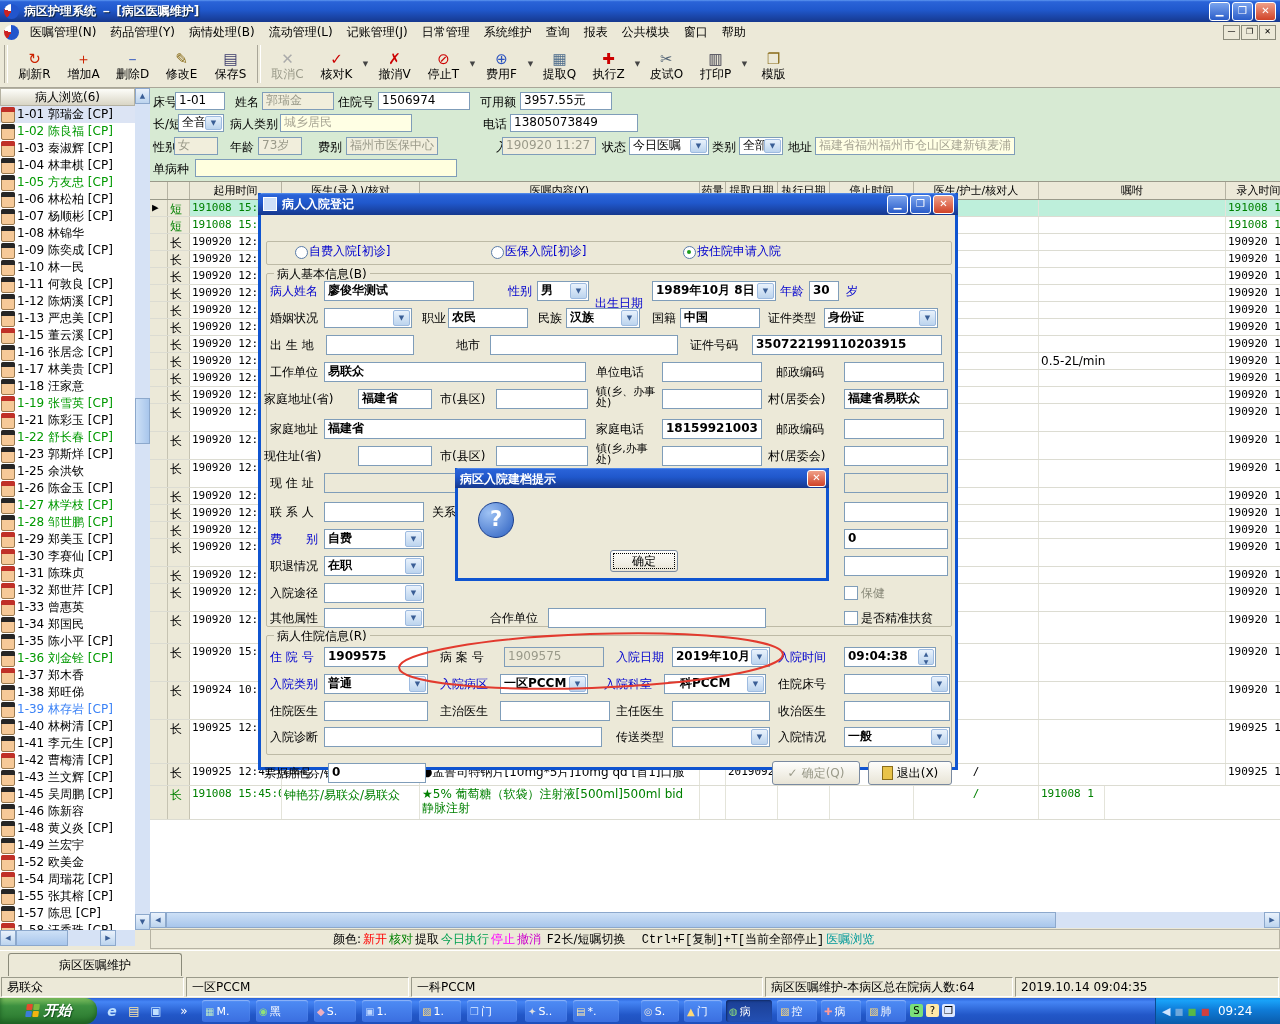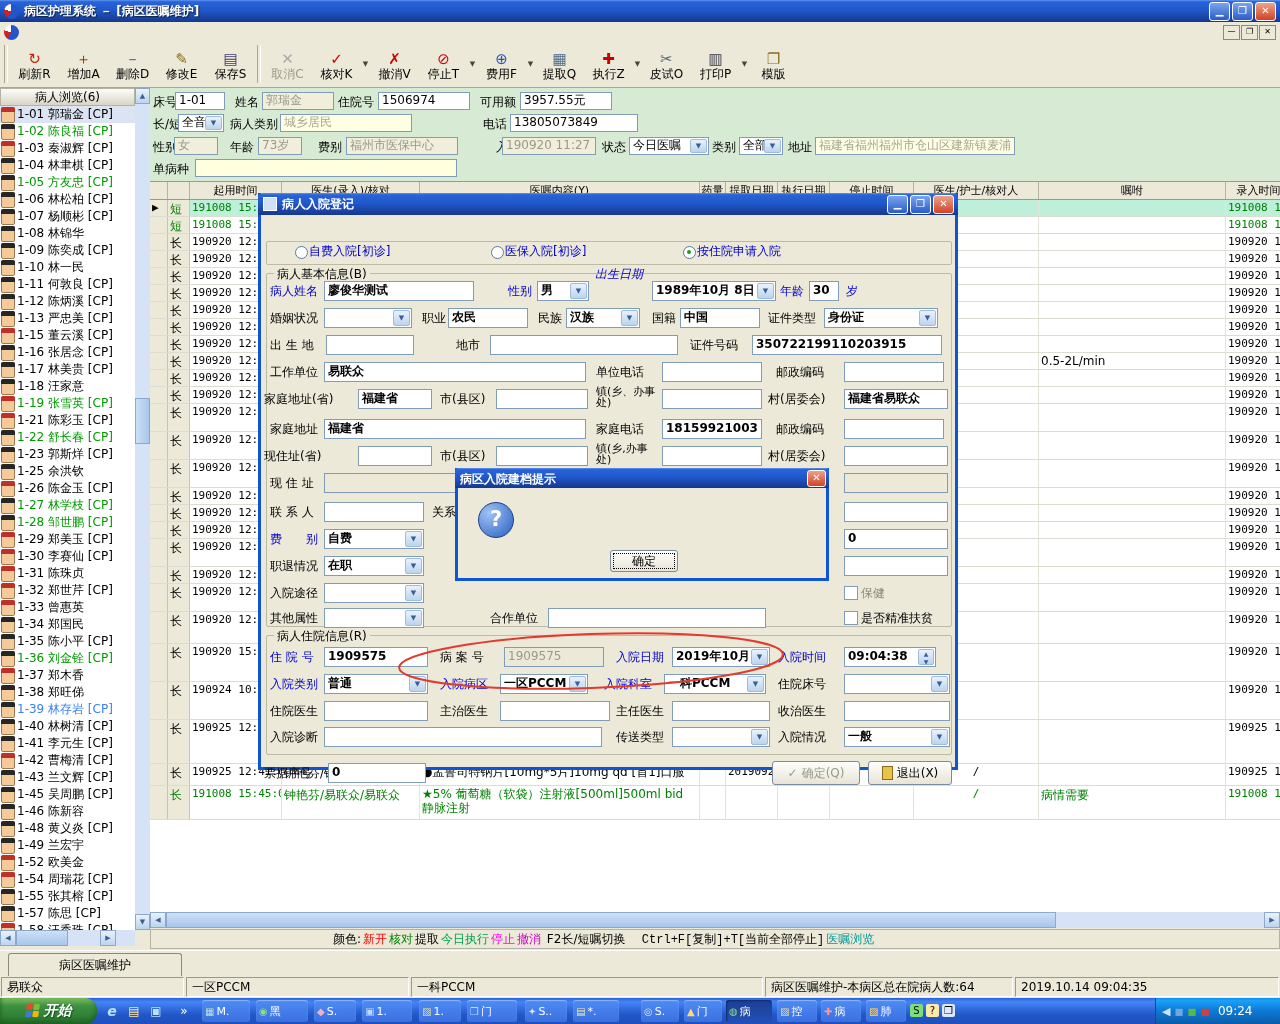--- a/index.html
+++ b/index.html
@@ -131,20 +131,34 @@
   <span class="ttl">病区护理系统 － [病区医嘱维护]</span>
   <span class="tbar-right">
     <span class="wbtn">▁</span>
     <span class="wbtn">❐</span>
     <span class="wbtn close">✕</span>
   </span>
 </div>
 
 <div class="abs menubar">
   <span class="applogo" style="margin:0 4px"></span>
+  <span id="menu-items" style="display:flex">
+      <span class="menu-item">医嘱管理(N)</span>
+      <span class="menu-item">药品管理(Y)</span>
+      <span class="menu-item">病情处理(B)</span>
+      <span class="menu-item">流动管理(L)</span>
+      <span class="menu-item">记账管理(J)</span>
+      <span class="menu-item">日常管理</span>
+      <span class="menu-item">系统维护</span>
+      <span class="menu-item">查询</span>
+      <span class="menu-item">报表</span>
+      <span class="menu-item">公共模块</span>
+      <span class="menu-item">窗口</span>
+      <span class="menu-item">帮助</span>
+    </span>
   <span style="position:absolute;right:4px;display:flex">
     <span class="mwin">—</span>
     <span class="mwin">❐</span>
     <span class="mwin">✕</span>
   </span>
 </div>
 
 <div class="abs toolbar" id="toolbar">
     <div class="tsep"></div>
     <div class="tbtn">
@@ -228,21 +242,21 @@
     <div class="fld has-arw" style="position: absolute; left: 28px; top: 26px; width: 46px; height: 18px;">全音<span class="arw">▼</span></div>
     <div class="lbl" style="position: absolute; left: 80px; top: 28px;">病人类别</div>
     <div class="fld ro yel" style="position: absolute; left: 130px; top: 26px; width: 132px; height: 18px;">城乡居民</div>
     <div class="lbl" style="position: absolute; left: 333px; top: 28px;">电话</div>
     <div class="fld" style="position: absolute; left: 360px; top: 26px; width: 128px; height: 18px;">13805073849</div>
     <div class="lbl" style="position: absolute; left: 3px; top: 51px;">性别</div>
     <div class="fld ro" style="position: absolute; left: 24px; top: 49px; width: 44px; height: 18px;">女</div>
     <div class="lbl" style="position: absolute; left: 80px; top: 51px;">年龄</div>
     <div class="fld ro" style="position: absolute; left: 108px; top: 49px; width: 44px; height: 18px;">73岁</div>
     <div class="lbl" style="position: absolute; left: 168px; top: 51px;">费别</div>
-    <div class="fld ro" style="position: absolute; left: 196px; top: 49px; width: 112px; height: 18px;">福州市医保中心</div>
+    <div class="fld ro" style="position: absolute; left: 196px; top: 49px; width: 92px; height: 18px;">福州市医保中心</div>
     <div class="lbl" style="position: absolute; left: 314px; top: 51px; margin-left: 32px;">入院日</div>
     <div class="fld ro" style="position: absolute; left: 352px; top: 49px; width: 94px; height: 18px;">190920 11:27</div>
     <div class="lbl" style="position: absolute; left: 452px; top: 51px;">状态</div>
     <div class="fld has-arw" style="position: absolute; left: 479px; top: 49px; width: 80px; height: 18px;">今日医嘱<span class="arw">▼</span></div>
     <div class="lbl" style="position: absolute; left: 562px; top: 51px;">类别</div>
     <div class="fld has-arw" style="position: absolute; left: 589px; top: 49px; width: 44px; height: 18px;">全部<span class="arw">▼</span></div>
     <div class="lbl" style="position: absolute; left: 638px; top: 51px;">地址</div>
     <div class="fld ro yel" style="position: absolute; left: 665px; top: 49px; width: 200px; height: 18px;">福建省福州福州市仓山区建新镇麦浦</div>
     <div class="lbl" style="position: absolute; left: 3px; top: 73px;">单病种</div>
     <div class="fld yel" style="position: absolute; left: 45px; top: 71px; width: 262px; height: 18px;"></div>
@@ -839,21 +853,20 @@
         <div class="gcell hd" style="width: 18px; color: rgb(0, 0, 0);"></div>
         <div class="gcell hd" style="width: 22px; font-family: &quot;DejaVu Sans&quot;, sans-serif; font-size: 12px;">长</div>
         <div class="gcell" style="width: 92px;">191008 15:45:00</div>
         <div class="gcell" style="width: 138px; font-family: &quot;DejaVu Sans&quot;, sans-serif; font-size: 12px;">钟艳芬/易联众/易联众</div>
         <div class="gcell wrap" style="width: 280px;">★5% 葡萄糖（软袋）注射液[500ml]500ml bid 静脉注射</div>
         <div class="gcell" style="width: 26px;"></div>
         <div class="gcell" style="width: 52px;"></div>
         <div class="gcell" style="width: 52px;"></div>
         <div class="gcell" style="width: 84px;"></div>
         <div class="gcell" style="width: 125px; text-align: center;">/</div>
-        <div class="gcell" style="width: 187px; font-family: &quot;DejaVu Sans&quot;, sans-serif; font-size: 12px;">病情需要</div>
         <div class="gcell" style="width: 66px;">191008 1</div>
       </div>
     </div>
 </div>
 
 <div class="abs hscroll" style="left:150px;top:912px;width:1130px">
   <div class="hbtn" style="left:0">◀</div>
   <div class="hthumb" style="left:16px;width:890px"></div>
   <div class="hbtn" style="left:1114px">▶</div>
 </div>
@@ -988,21 +1001,21 @@
     <div class="gbox" style="left:6px;top:26px;width:684px;height:22px"></div>
     <div class="gbox" style="left:6px;top:58px;width:684px;height:352px"></div>
     <div class="gbox-l" style="left:14px;top:52px">病人基本信息(B)</div>
     <div class="gbox" style="left:6px;top:420px;width:684px;height:118px"></div>
     <div class="gbox-l" style="left:14px;top:414px">病人住院信息(R)</div>
     <div id="dialog-fields">
         <div class="lbl blue" style="position: absolute; left: 10px; top: 68px;">病人姓名</div>
         <div class="fld bold" style="position: absolute; left: 64px; top: 66px; width: 150px; height: 20px;">廖俊华测试</div>
         <div class="lbl blue" style="position: absolute; left: 248px; top: 68px;">性别</div>
         <div class="fld has-arw bold" style="position: absolute; left: 277px; top: 66px; width: 52px; height: 20px;">男<span class="arw">▼</span></div>
-        <div class="lbl blue" style="position: absolute; left: 335px; top: 51px; font-style: italic;">出生日期</div>
+        <div class="lbl blue" style="position: absolute; left: 335px; top: 80px;">出生日期</div>
         <div class="fld has-arw bold" style="position: absolute; left: 392px; top: 66px; width: 124px; height: 20px;">1989年10月 8日<span class="arw">▼</span></div>
         <div class="lbl blue" style="position: absolute; left: 520px; top: 68px;">年龄</div>
         <div class="fld bold" style="position: absolute; left: 549px; top: 66px; width: 30px; height: 20px;">30</div>
         <div class="lbl blue" style="position: absolute; left: 586px; top: 68px;">岁</div>
         <div class="lbl" style="position: absolute; left: 10px; top: 95px;">婚姻状况</div>
         <div class="fld has-arw" style="position: absolute; left: 64px; top: 93px; width: 88px; height: 20px;">
           <span class="arw">▼</span>
         </div>
         <div class="lbl" style="position: absolute; left: 162px; top: 95px;">职业</div>
         <div class="fld bold" style="position: absolute; left: 188px; top: 93px; width: 80px; height: 20px;">农民</div>

